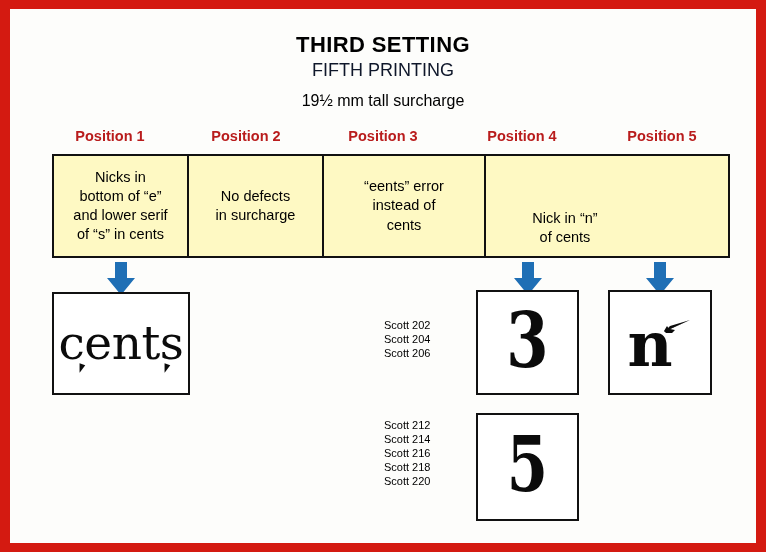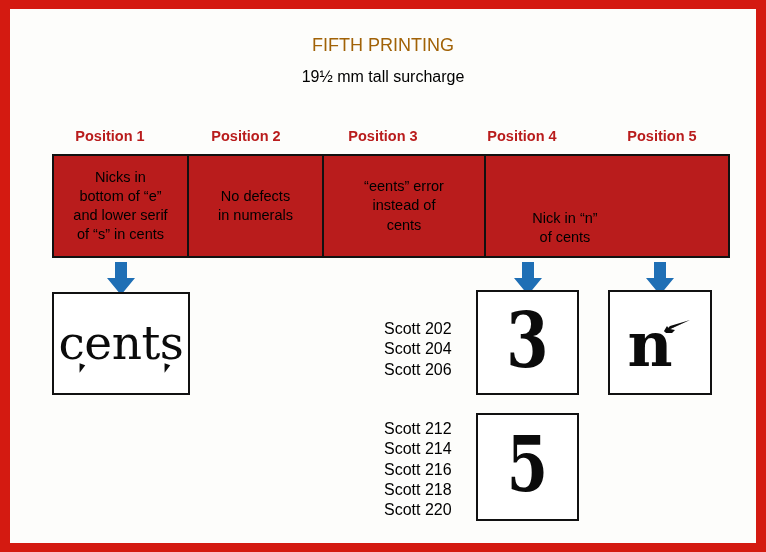--- a/index.html
+++ b/index.html
@@ -41,21 +41,21 @@
   .title-main {
     font-size: 22px;
     font-weight: bold;
     letter-spacing: 0.4px;
     color: #000;
     line-height: 1.12;
   }
   .title-sub {
     font-size: 18px;
     font-weight: normal;
-    color: #a16207;
+    color: #0f172a;
     line-height: 1.25;
     margin-top: 1px;
   }
   .title-sub2 {
     font-size: 16px;
     font-weight: normal;
     color: #000;
     line-height: 1.3;
     margin-top: 10px;
   }
@@ -81,21 +81,21 @@
   
   .desc-table {
     position: absolute;
     left: 42px;
     top: 145px;
     width: 678px;
     height: 104px;
     border: 2px solid #111;
     box-sizing: border-box;
     display: flex;
-    background: #b91c1c;
+    background: #fef9c3;
   }
   .desc-cell {
     flex: 0 0 auto;
     border-right: 2px solid #111;
     box-sizing: border-box;
     display: flex;
     align-items: center;
     justify-content: center;
     text-align: center;
     font-size: 14.5px;
@@ -181,37 +181,38 @@
     position: absolute;
     right: 20px;
     top: 28px;
     width: 26px;
     height: 14px;
   }
 
   
   .scott-list {
     position: absolute;
-    font-size: 16px;
+    font-size: 11px;
     line-height: 1.27;
     color: #000;
     text-align: left;
     white-space: pre-line;
     font-weight: normal;
   }
   .scott-top { left: 374px; top: 310px; }
   .scott-bottom { left: 374px; top: 410px; }
 </style>
 </head>
 <body>
 
 <div id="page">
   <div id="sheet">
 
     <div class="title-block">
+      <div class="title-main">THIRD SETTING</div>
       <div class="title-sub">FIFTH PRINTING</div>
       <div class="title-sub2">19½ mm tall surcharge</div>
     </div>
 
     <div class="pos-headers">
       <div class="pos-header" style="left:0px;width:136px;">Position 1</div>
       <div class="pos-header" style="left:136px;width:136px;">Position 2</div>
       <div class="pos-header" style="left:272px;width:138px;">Position 3</div>
       <div class="pos-header" style="left:410px;width:140px;">Position 4</div>
       <div class="pos-header" style="left:550px;width:140px;">Position 5</div>
@@ -219,21 +220,21 @@
 
     <div class="desc-table">
       <div class="desc-cell" style="width:135px;">
         <span>Nicks in
 bottom of “e”
 and lower serif
 of “s” in cents</span>
       </div>
       <div class="desc-cell" style="width:135px;">
         <span>No defects
-in numerals</span>
+in surcharge</span>
       </div>
       <div class="desc-cell" style="width:162px;">
         <span>“eents” error
 instead of
 cents</span>
       </div>
       <div class="desc-cell" style="width:158px;margin-top:44px;">
         <span>Nick in “n”
 of cents</span>
       </div>

